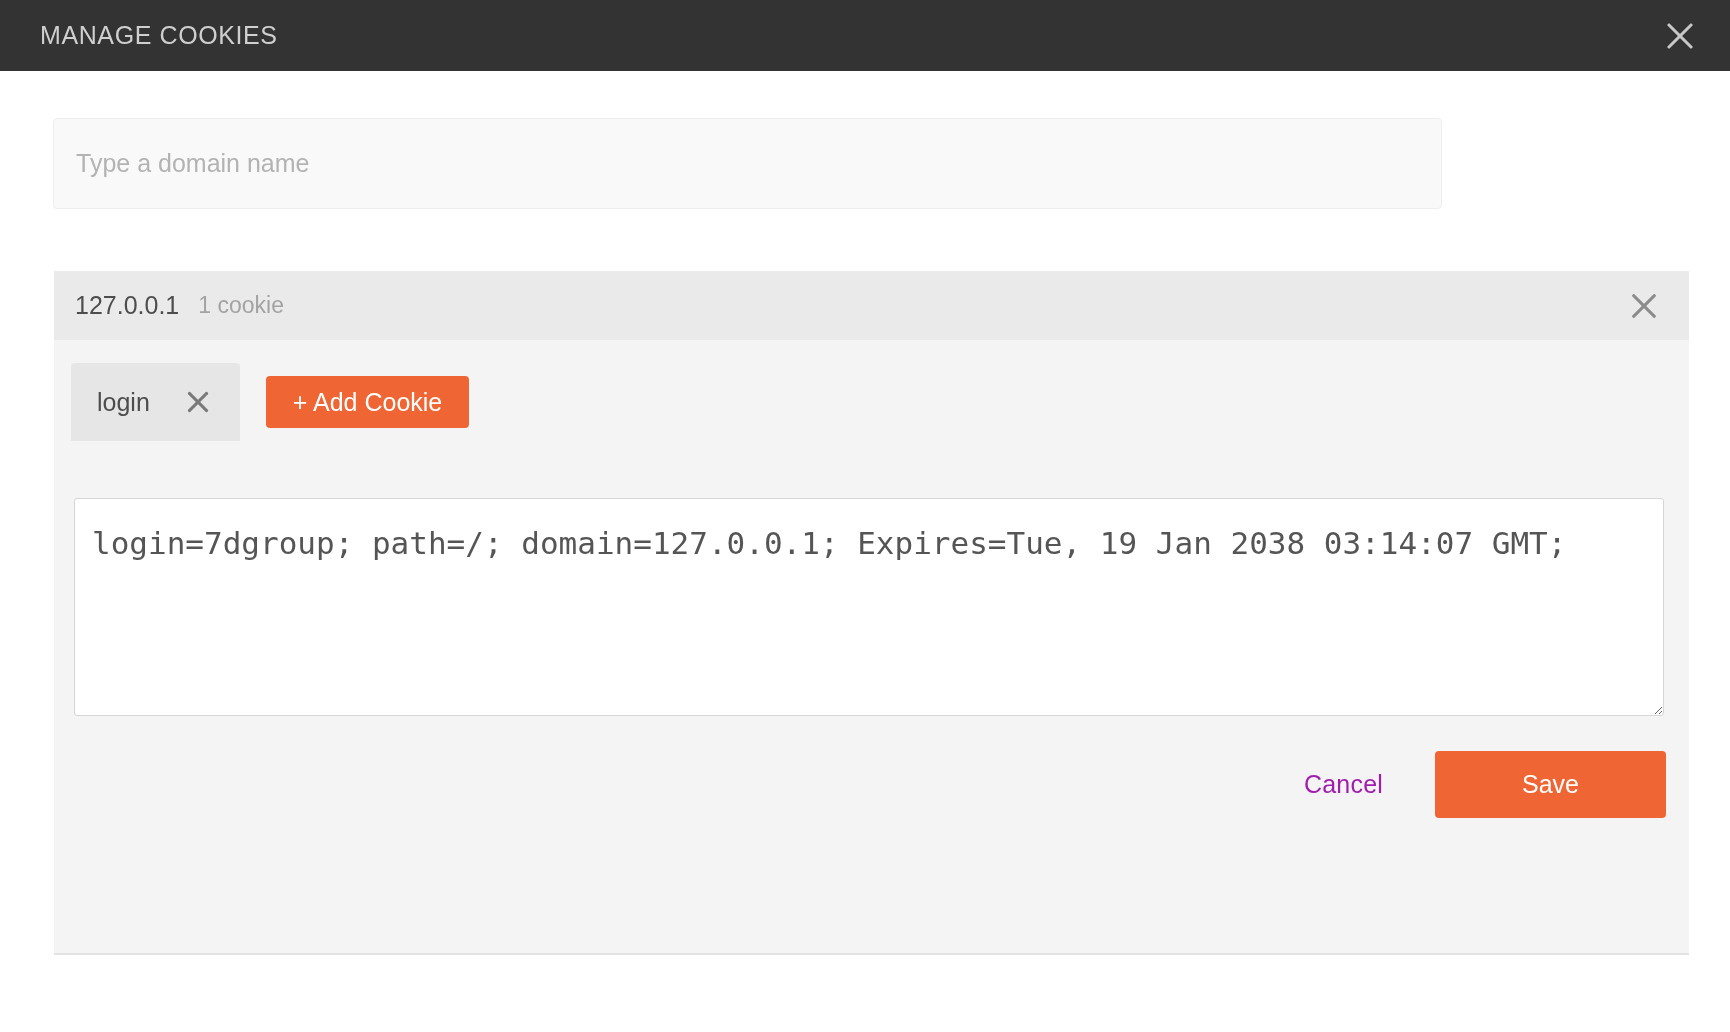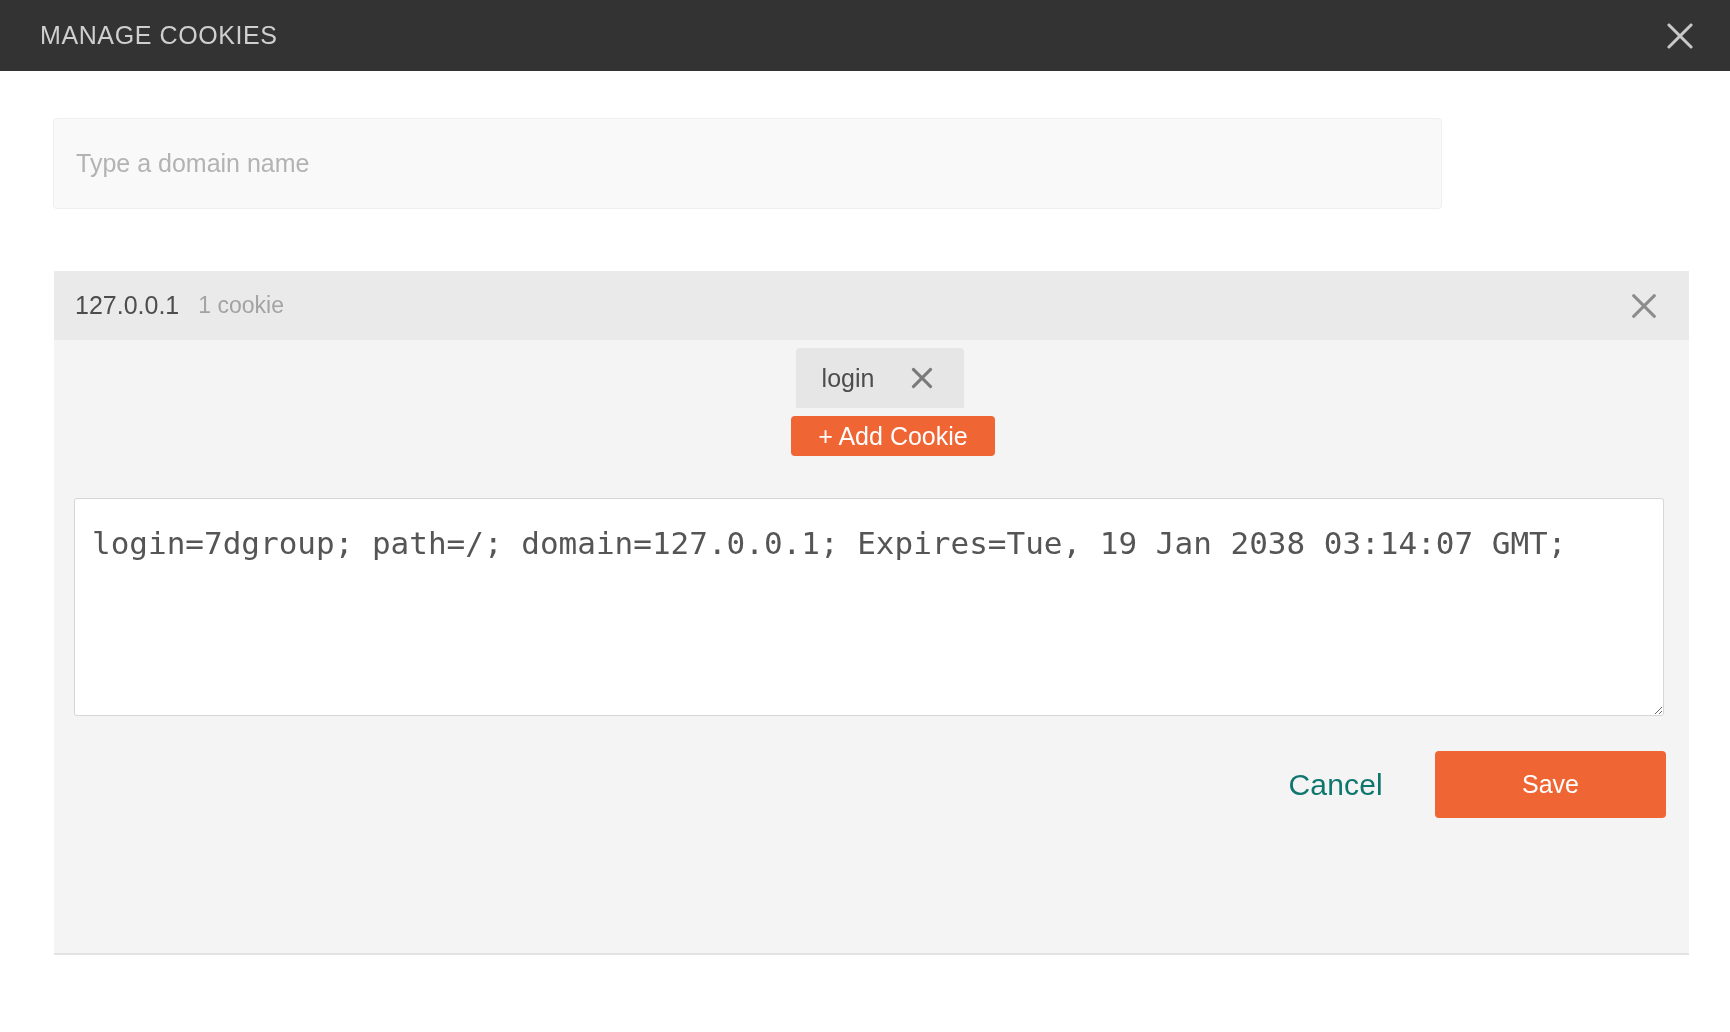--- a/index.html
+++ b/index.html
@@ -154,21 +154,20 @@
   .tabs-row {
     position: absolute;
     left: 0;
     top: 69px;
     width: 100%;
     height: 116px;
     display: flex;
     align-items: center;
     padding-left: 17px;
     box-sizing: border-box;
-    flex-direction: column;
   }
   .cookie-chip {
     display: flex;
     align-items: center;
     height: 78px;
     background: #e6e6e6;
     border-radius: 4px 4px 0 0;
     padding: 0 20px 0 26px;
     margin-top: 8px;
   }
@@ -235,22 +234,22 @@
     position: absolute;
     right: 23px;
     top: 480px;
     display: flex;
     align-items: center;
   }
   .cancel-btn {
     background: none;
     border: none;
     font-family: "Liberation Sans", sans-serif;
-    font-size: 30px;
-    color: #0f766e;
+    font-size: 25px;
+    color: #a21caf;
     cursor: pointer;
     padding: 0 22px;
     letter-spacing: 0.2px;
   }
   .save-btn {
     margin-left: 30px;
     width: 231px;
     height: 67px;
     background: #ef6534;
     border: none;

